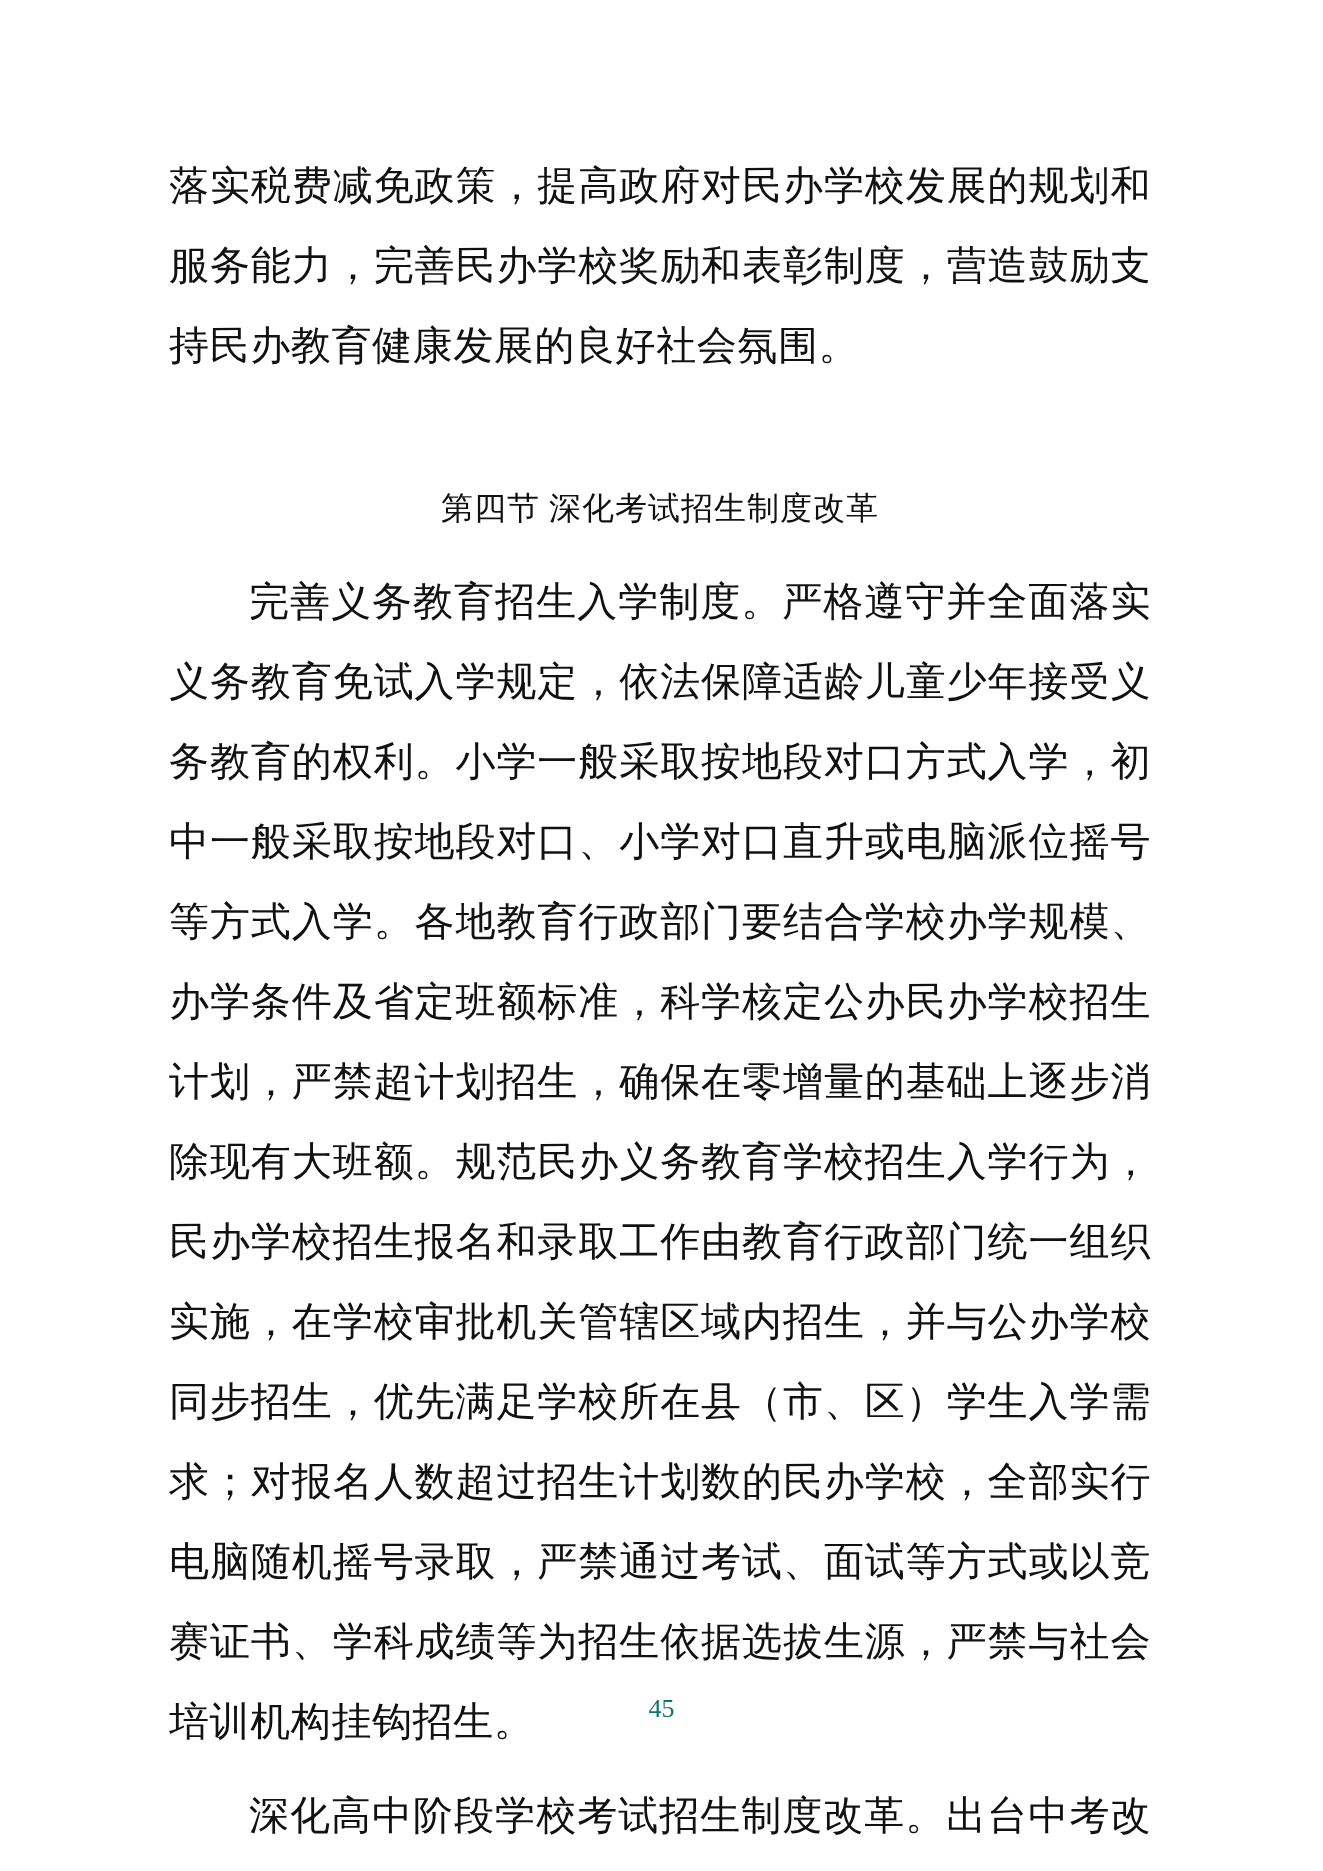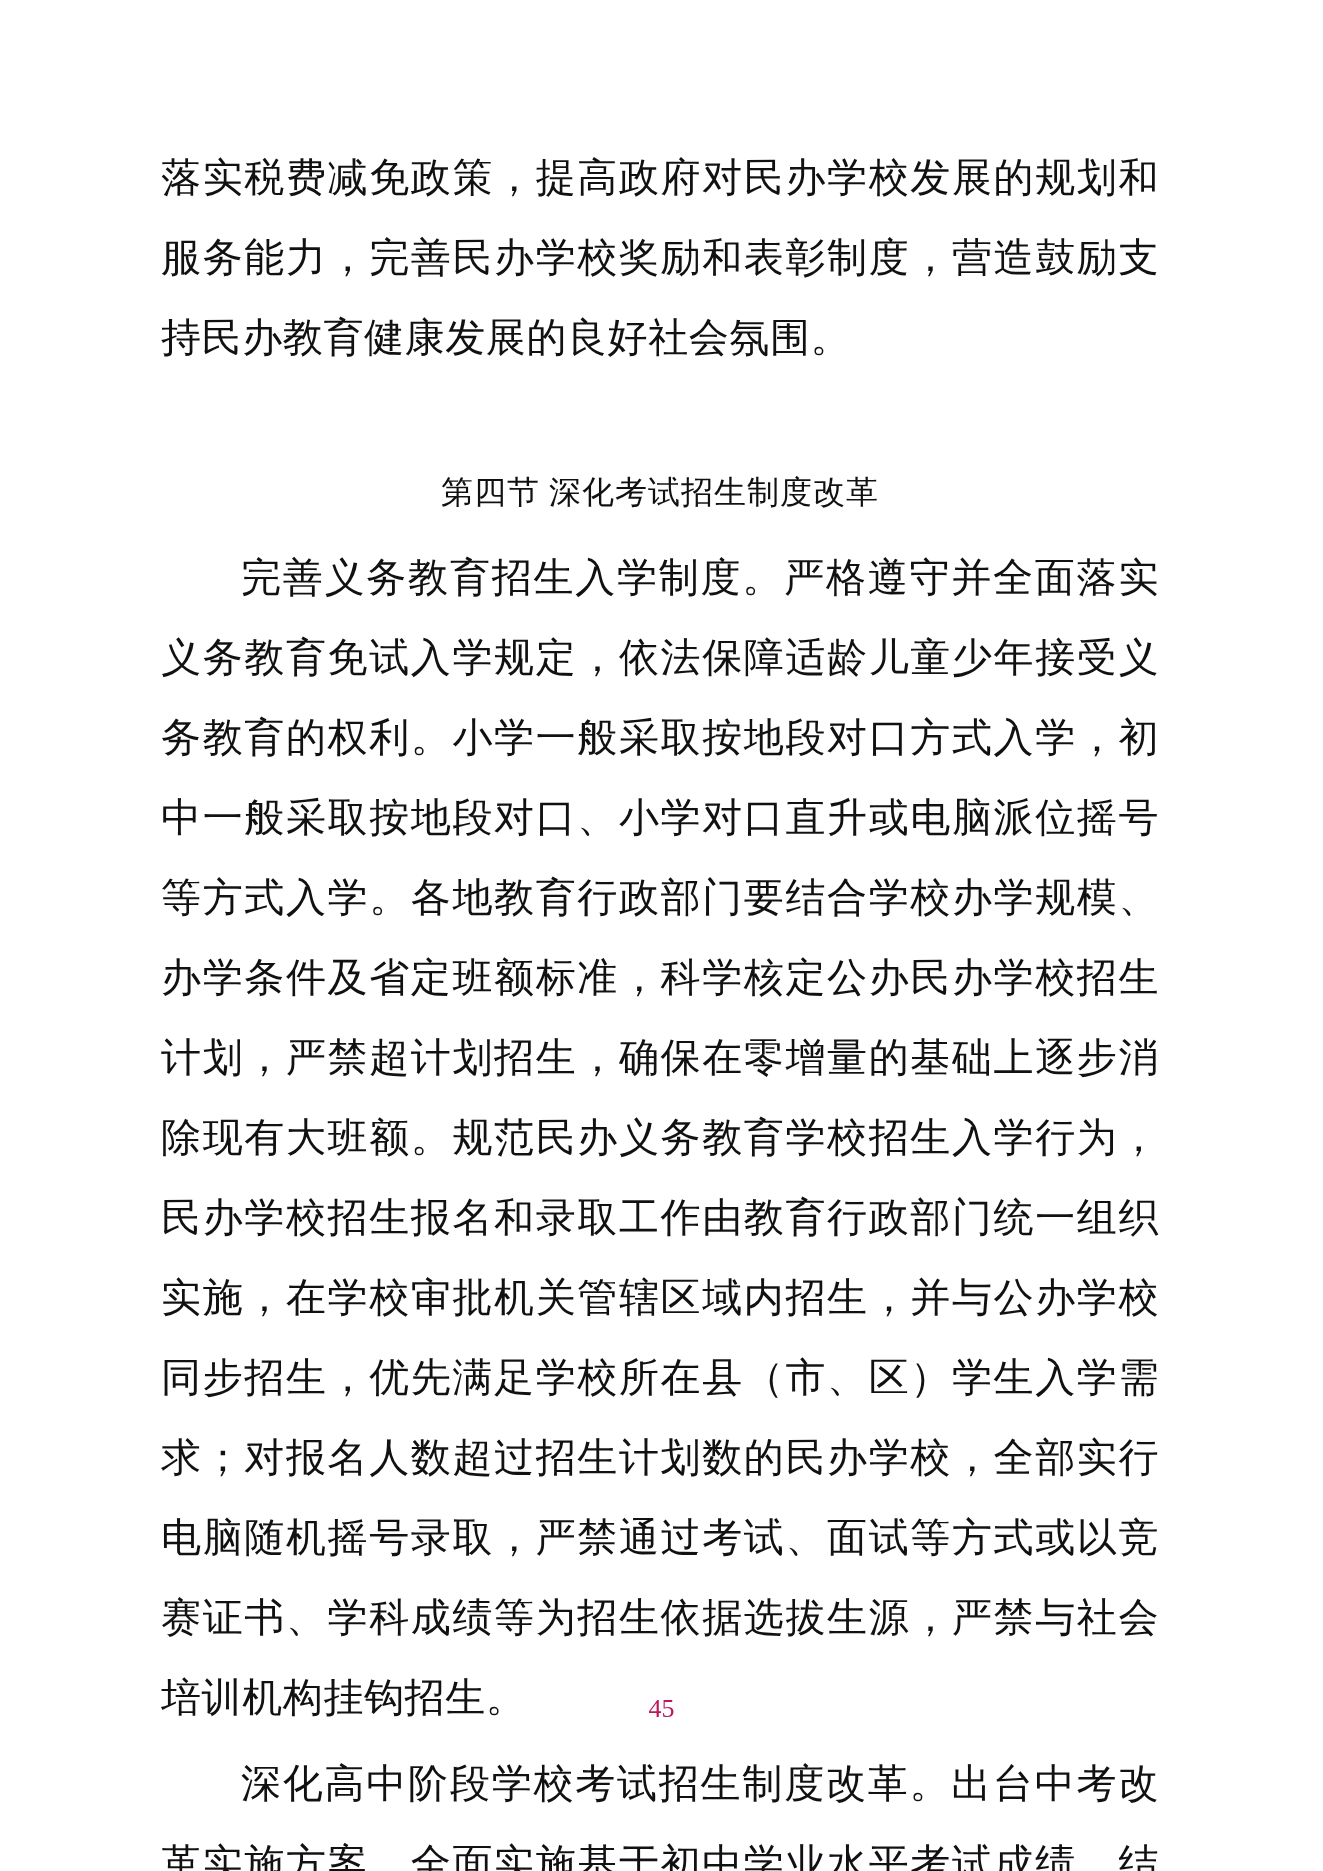--- a/index.html
+++ b/index.html
@@ -18,21 +18,21 @@
     overflow: hidden;
     box-sizing: border-box;
   }
   .text-column {
     position: absolute;
     left: 155px;
     top: 132px;
     width: 1010px;
   }
   .para {
-    margin: 6px;
+    margin: 14px;
     font-size: 40px;
     line-height: 80px;
     color: #111111;
     text-align: justify;
     text-justify: inter-character;
     letter-spacing: 0.6px;
     font-family: "Liberation Serif", "DejaVu Serif", serif;
     white-space: pre-wrap;
   }
   .para.indent {
@@ -51,21 +51,21 @@
   .spacer-before-heading {
     height: 68px;
   }
   .page-number {
     position: absolute;
     left: 0;
     right: 0;
     top: 1694px;
     text-align: center;
     font-size: 26px;
-    color: #be185d;
+    color: #0f766e;
     font-family: "Liberation Serif", "DejaVu Serif", serif;
   }
 </style>
 </head>
 <body>
 
 <div class="page">
 
   <div class="text-column">
 

